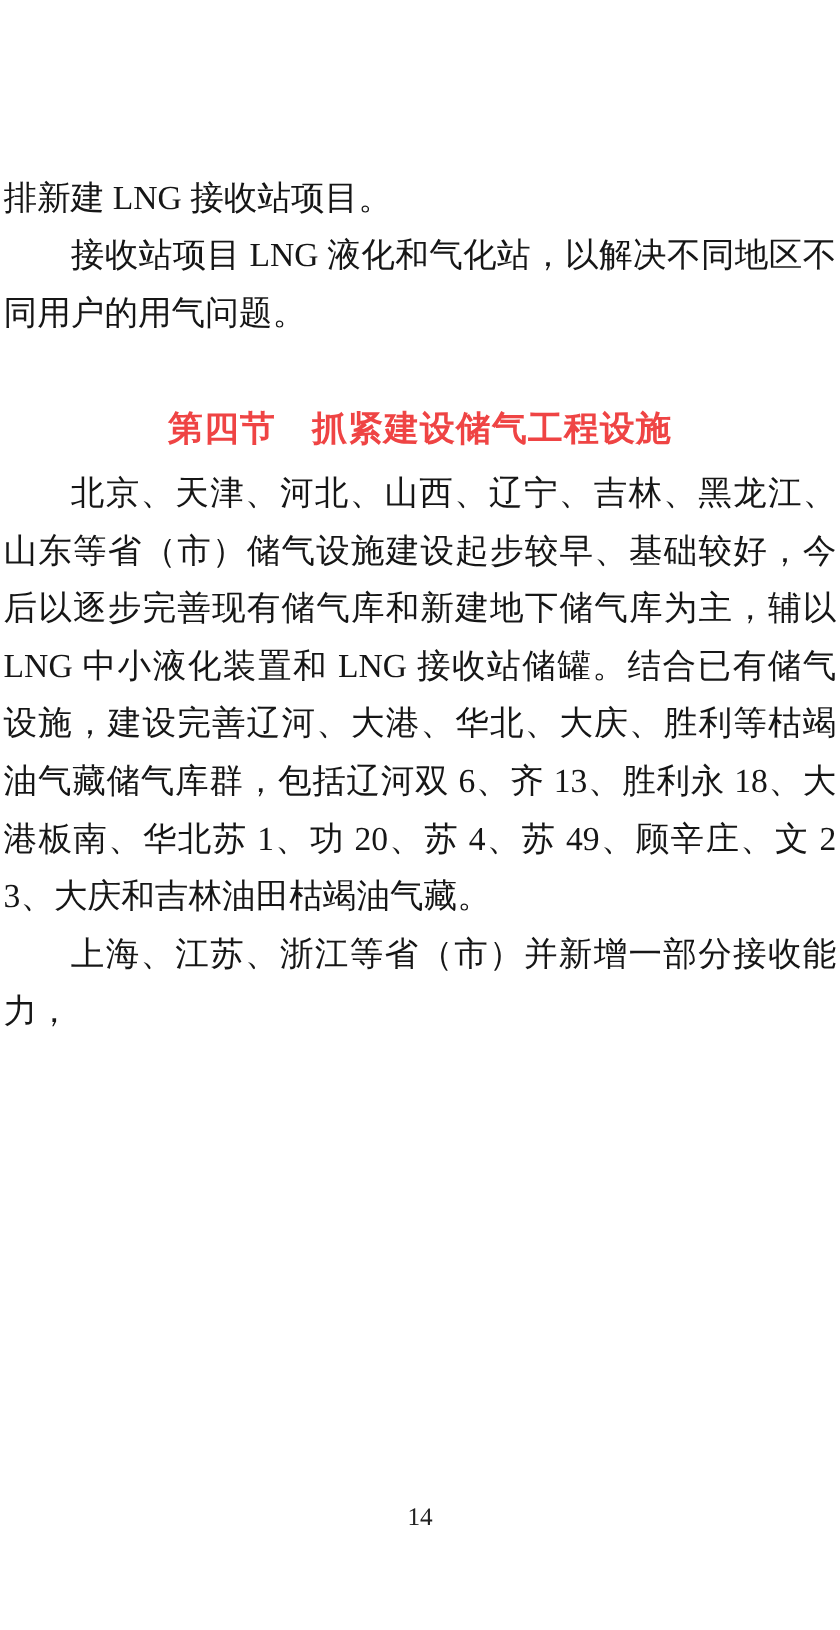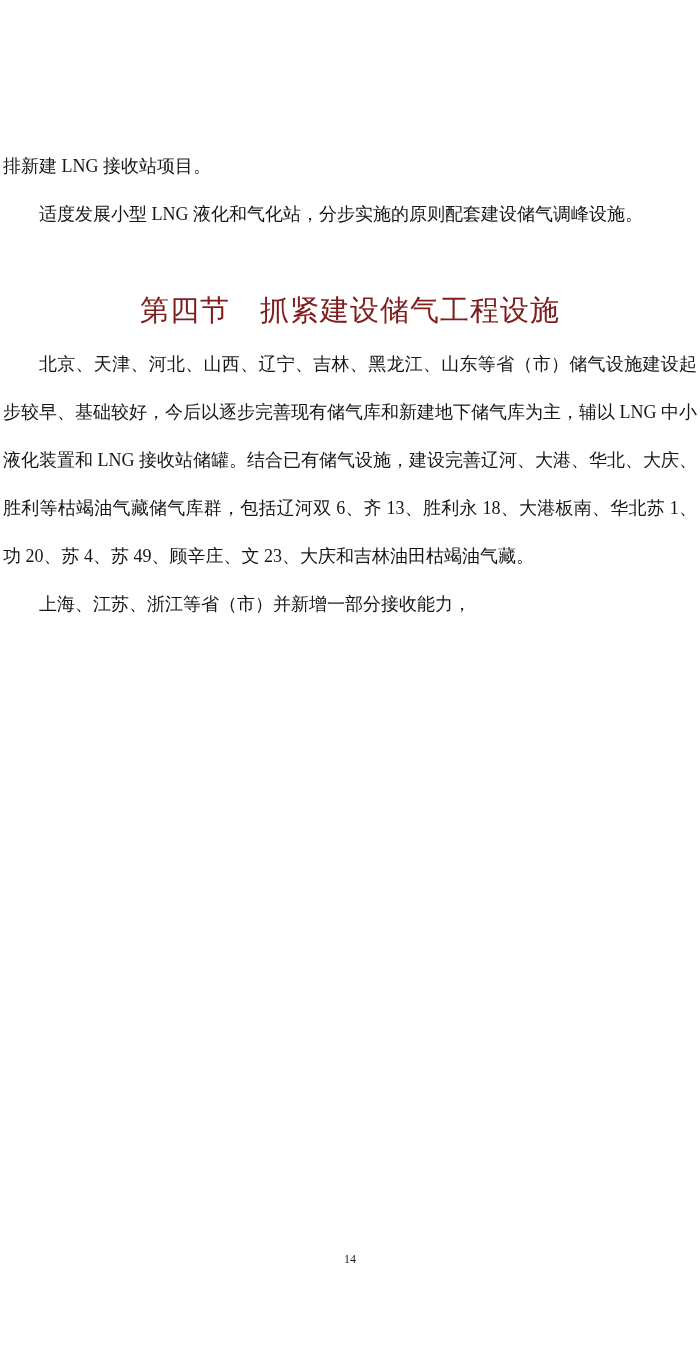--- a/index.html
+++ b/index.html
@@ -15,62 +15,62 @@
     overflow: hidden;
   }
   .content {
     position: absolute;
     top: 142px;
     left: 3px;
     width: 694px;
   }
   .para {
     font-family: "Liberation Serif", serif;
-    font-size: 18px;
+    font-size: 28px;
     line-height: 48px;
     color: #161616;
     text-align: justify;
     text-justify: inter-ideograph;
     margin: 0;
     word-break: break-all;
   }
   .para.indented {
     text-indent: 2em;
   }
   .section-heading {
     font-family: "Liberation Sans", sans-serif;
     font-size: 29px;
-    font-weight: 400;
+    font-weight: 700;
     line-height: 48px;
-    color: #7f1d1d;
+    color: #ef4444;
     text-align: center;
     letter-spacing: 1px;
     margin: 48px 0 6px 0;
   }
   .page-number {
     position: absolute;
     top: 1252px;
     left: 0;
     width: 100%;
     text-align: center;
     font-family: "Liberation Serif", serif;
-    font-size: 12px;
+    font-size: 21px;
     color: #222222;
   }
 </style>
 </head>
 <body>
 
 <div class="page">
   <div class="content">
 
     <p class="para">排新建 LNG 接收站项目。</p>
 
 
-    <p class="para indented">适度发展小型 LNG 液化和气化站，分步实施的原则配套建设储气调峰设施。</p>
+    <p class="para indented">接收站项目 LNG 液化和气化站，以解决不同地区不同用户的用气问题。</p>
 
     <h2 class="section-heading">第四节　抓紧建设储气工程设施</h2>
 
 
     <p class="para indented">北京、天津、河北、山西、辽宁、吉林、黑龙江、山东等省（市）储气设施建设起步较早、基础较好，今后以逐步完善现有储气库和新建地下储气库为主，辅以 LNG 中小液化装置和 LNG 接收站储罐。结合已有储气设施，建设完善辽河、大港、华北、大庆、胜利等枯竭油气藏储气库群，包括辽河双 6、齐 13、胜利永 18、大港板南、华北苏 1、功 20、苏 4、苏 49、顾辛庄、文 23、大庆和吉林油田枯竭油气藏。</p>
 
     <p class="para indented">上海、江苏、浙江等省（市）并新增一部分接收能力，</p>
 
   </div>
 

